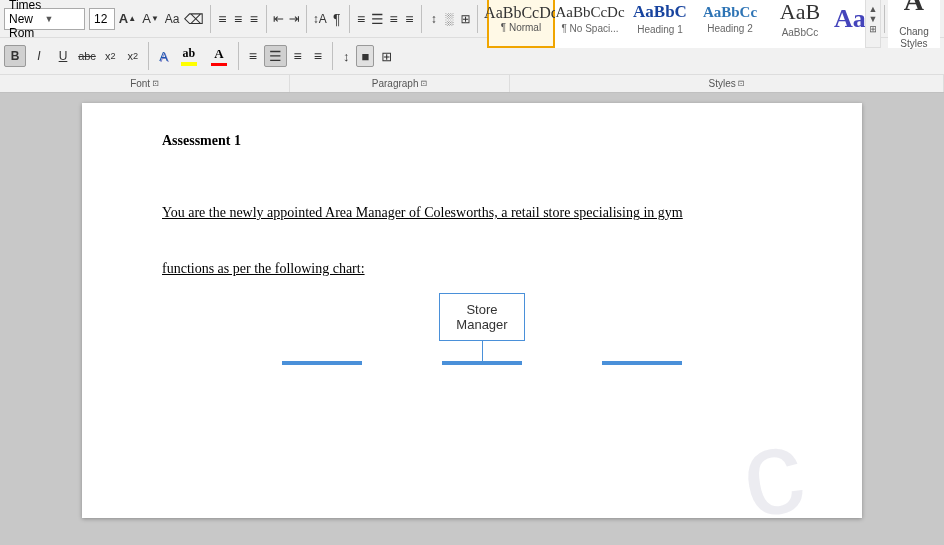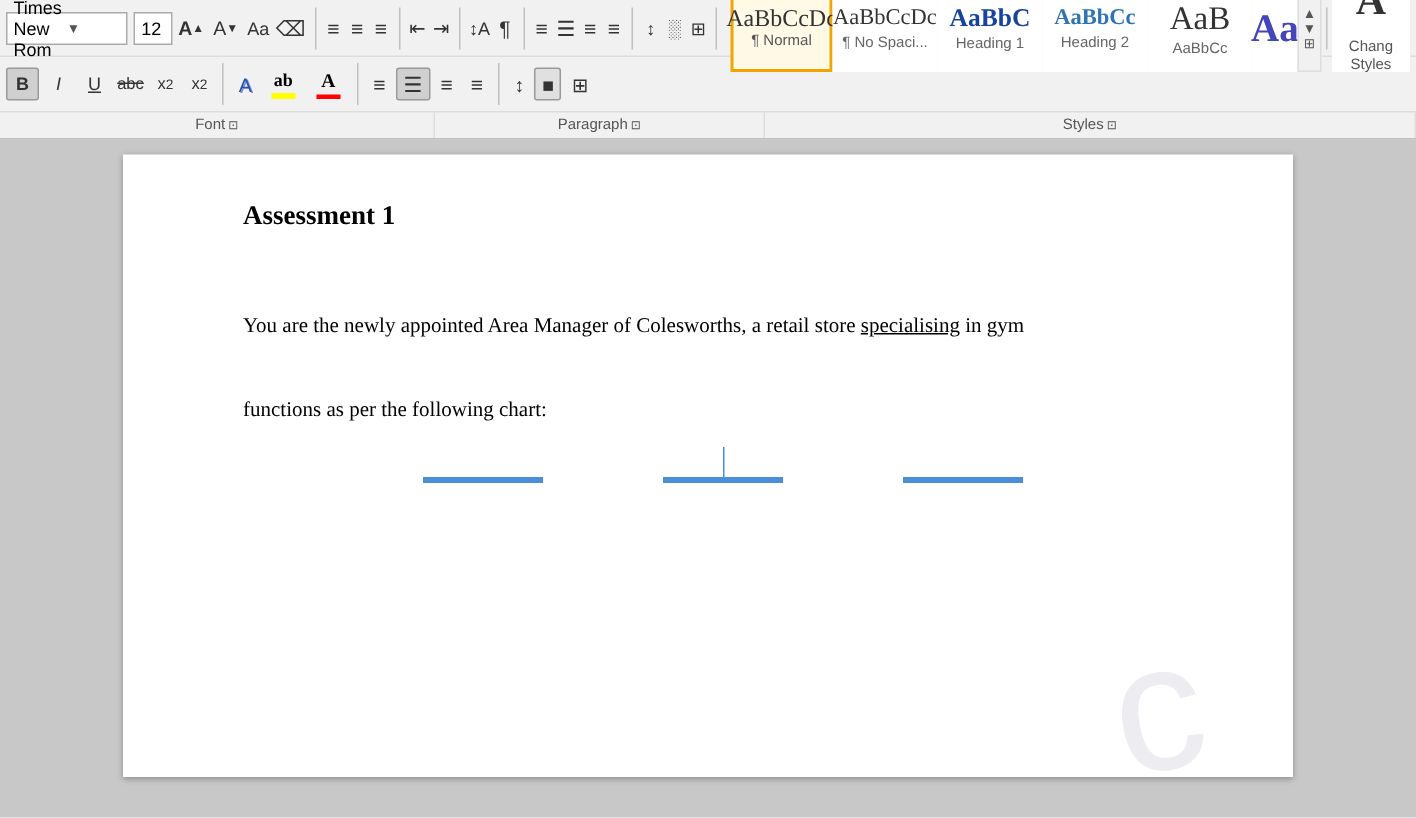--- a/index.html
+++ b/index.html
@@ -228,36 +228,37 @@
       width: 780px;
       min-height: 100%;
       padding: 30px 60px 20px 80px;
       box-shadow: 0 1px 4px rgba(0,0,0,0.3);
       font-family: 'Times New Roman', Times, serif;
       font-size: 14px;
       position: relative;
     }
 
     .doc-title {
-      font-size: 18px;
+      font-size: 14px;
       font-weight: bold;
       margin-bottom: 50px;
     }
 
     .doc-part-heading {
       font-size: 15px;
       font-weight: bold;
       margin-bottom: 40px;
     }
 
     .doc-body-text {
       font-size: 14px;
       line-height: 2;
       color: #000;
       margin-bottom: 4px;
+      text-decoration: underline;
     }
 
     .doc-body-text .underlined {
       text-decoration: underline;
     }
 
     
     .org-chart-area {
       display: flex;
       flex-direction: column;
@@ -475,20 +476,24 @@
       <div class="doc-title">Assessment 1</div>
 
 
       <div class="doc-body-text">
         <span>You are the newly appointed Area Manager of Colesworths, a retail store </span><span class="underlined">specialising</span><span> in gym</span><br>
         <br>
         <span>functions as per the following chart:</span>
       </div>
 
       <div class="org-chart-area">
+        <div class="org-box">
+          <span style="white-space:pre;">Store
+Manager</span>
+        </div>
 
         <div style="width:1px;height:20px;background:#4a90d9;margin:0 auto;"></div>
 
         <div style="display:flex;gap:80px;">
           <div style="width:80px;height:4px;background:#4a90d9;margin-top:0;"></div>
           <div style="width:80px;height:4px;background:#4a90d9;"></div>
           <div style="width:80px;height:4px;background:#4a90d9;"></div>
         </div>
       </div>
 

